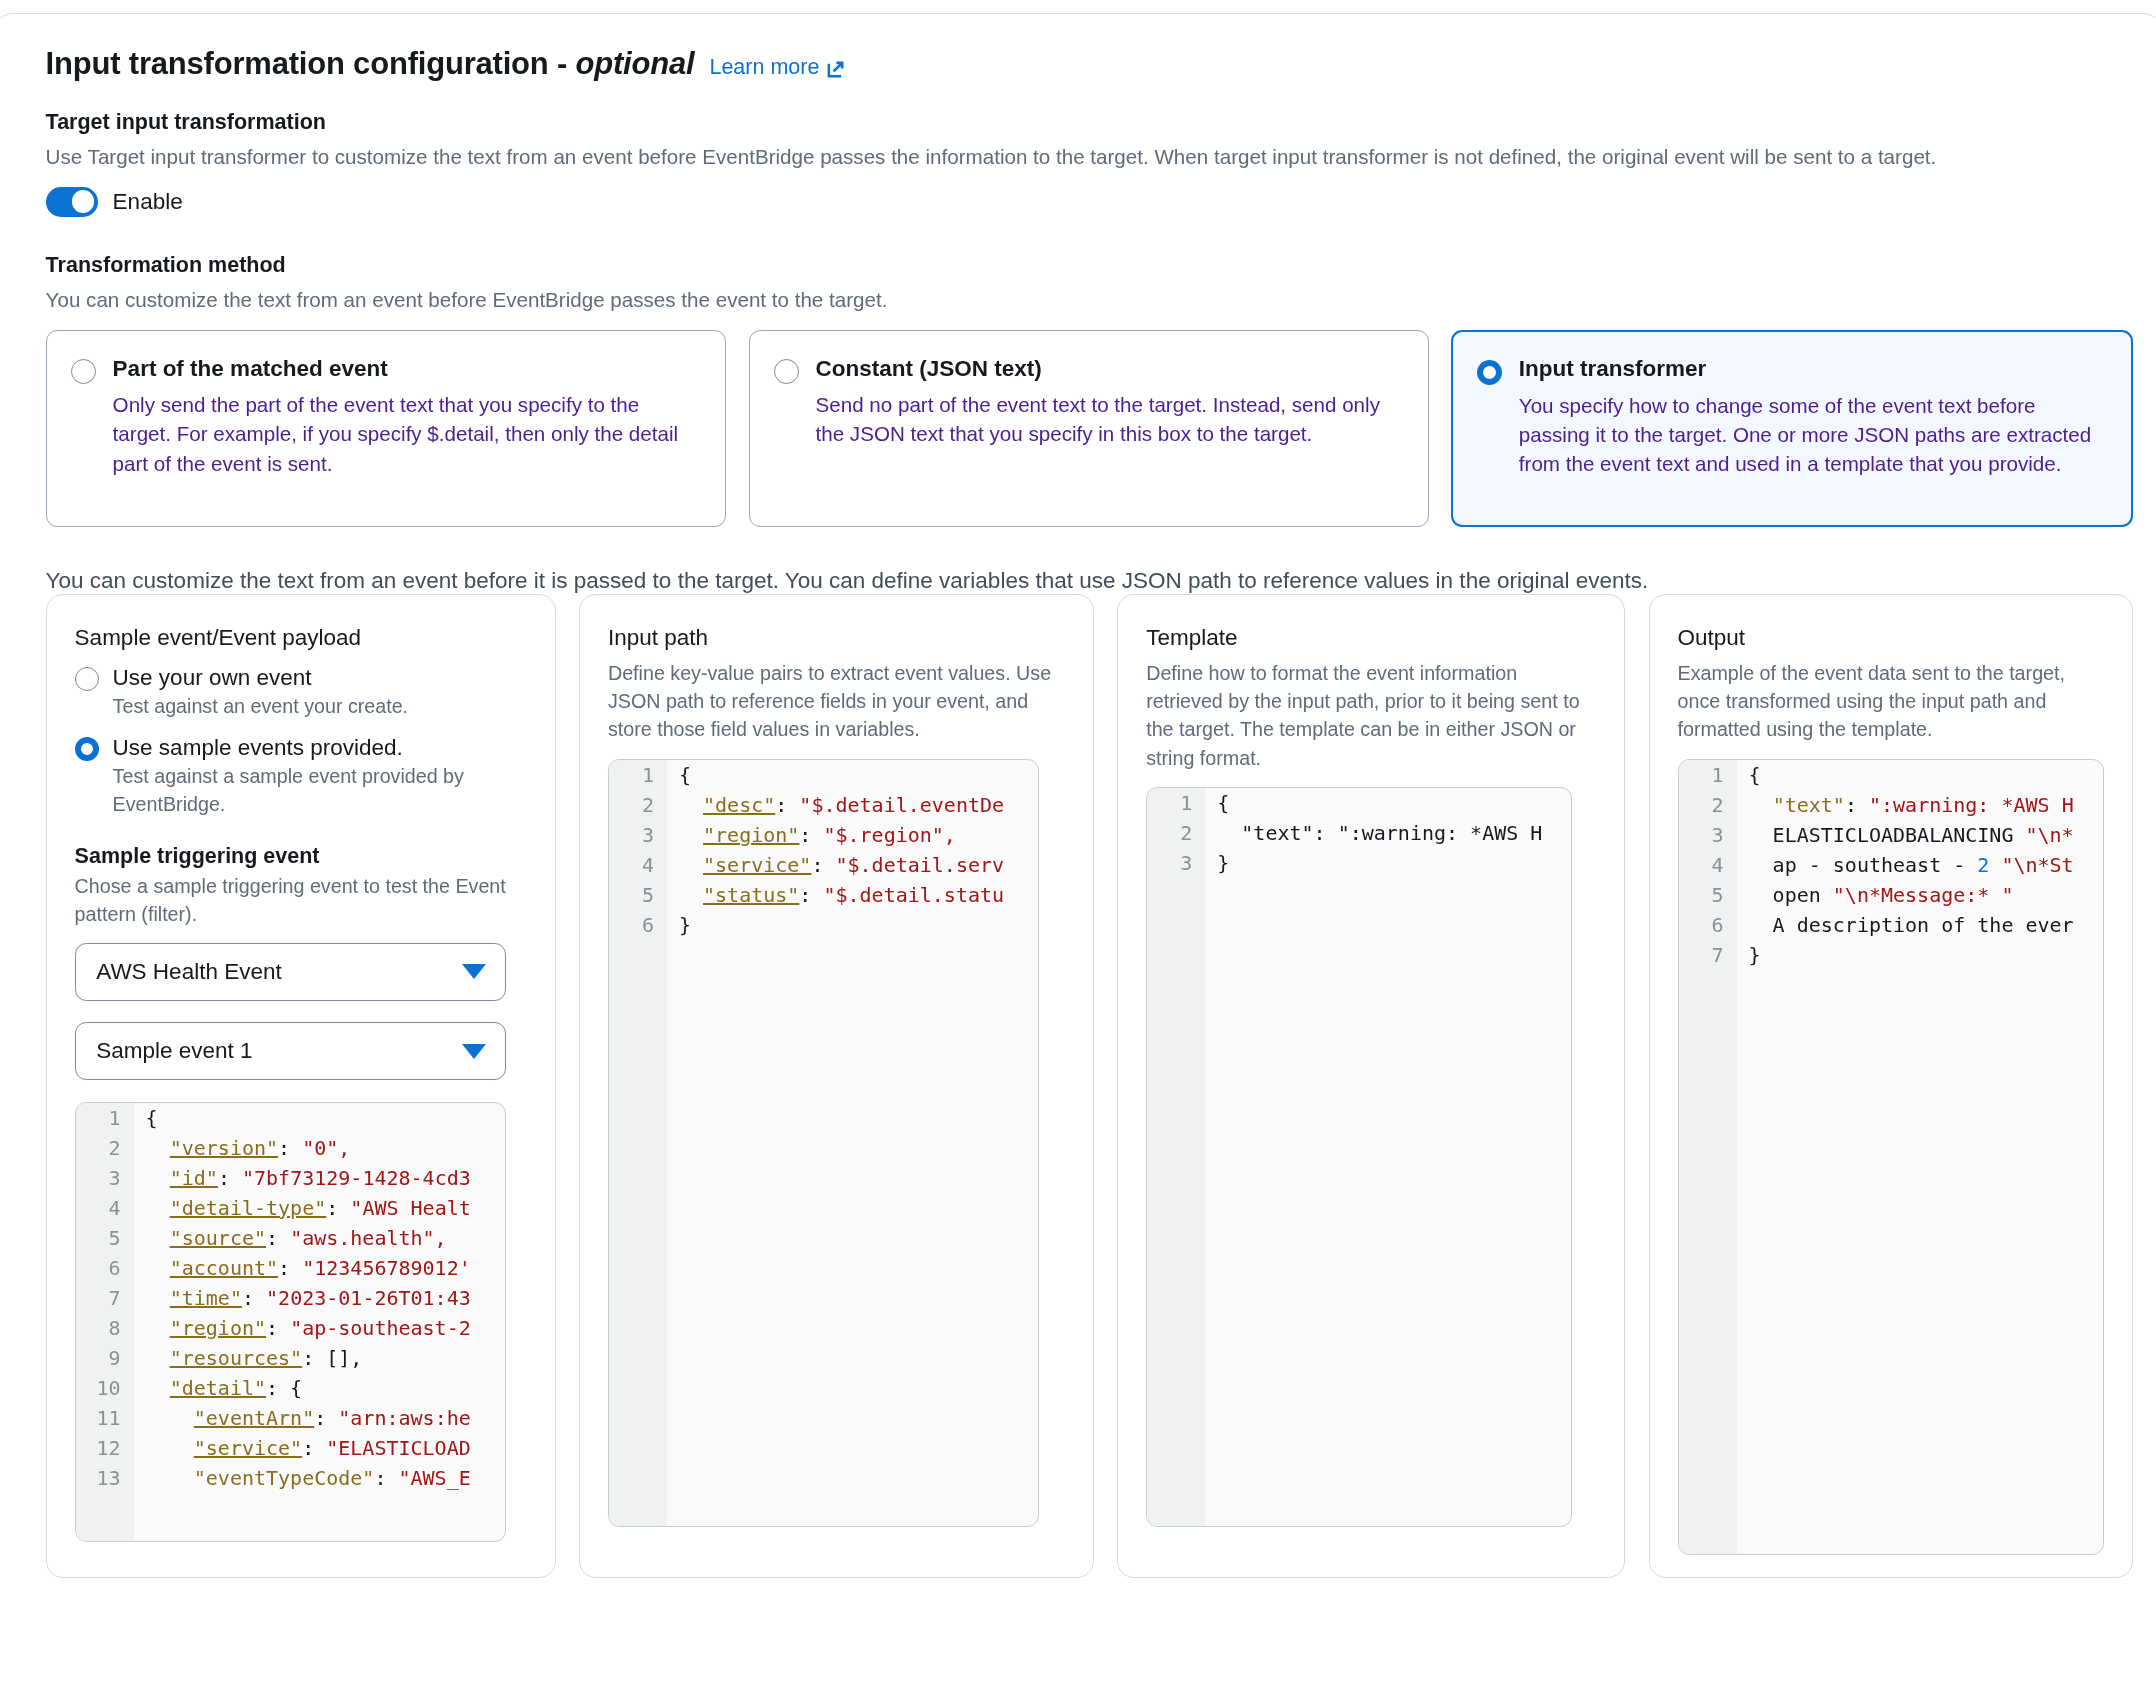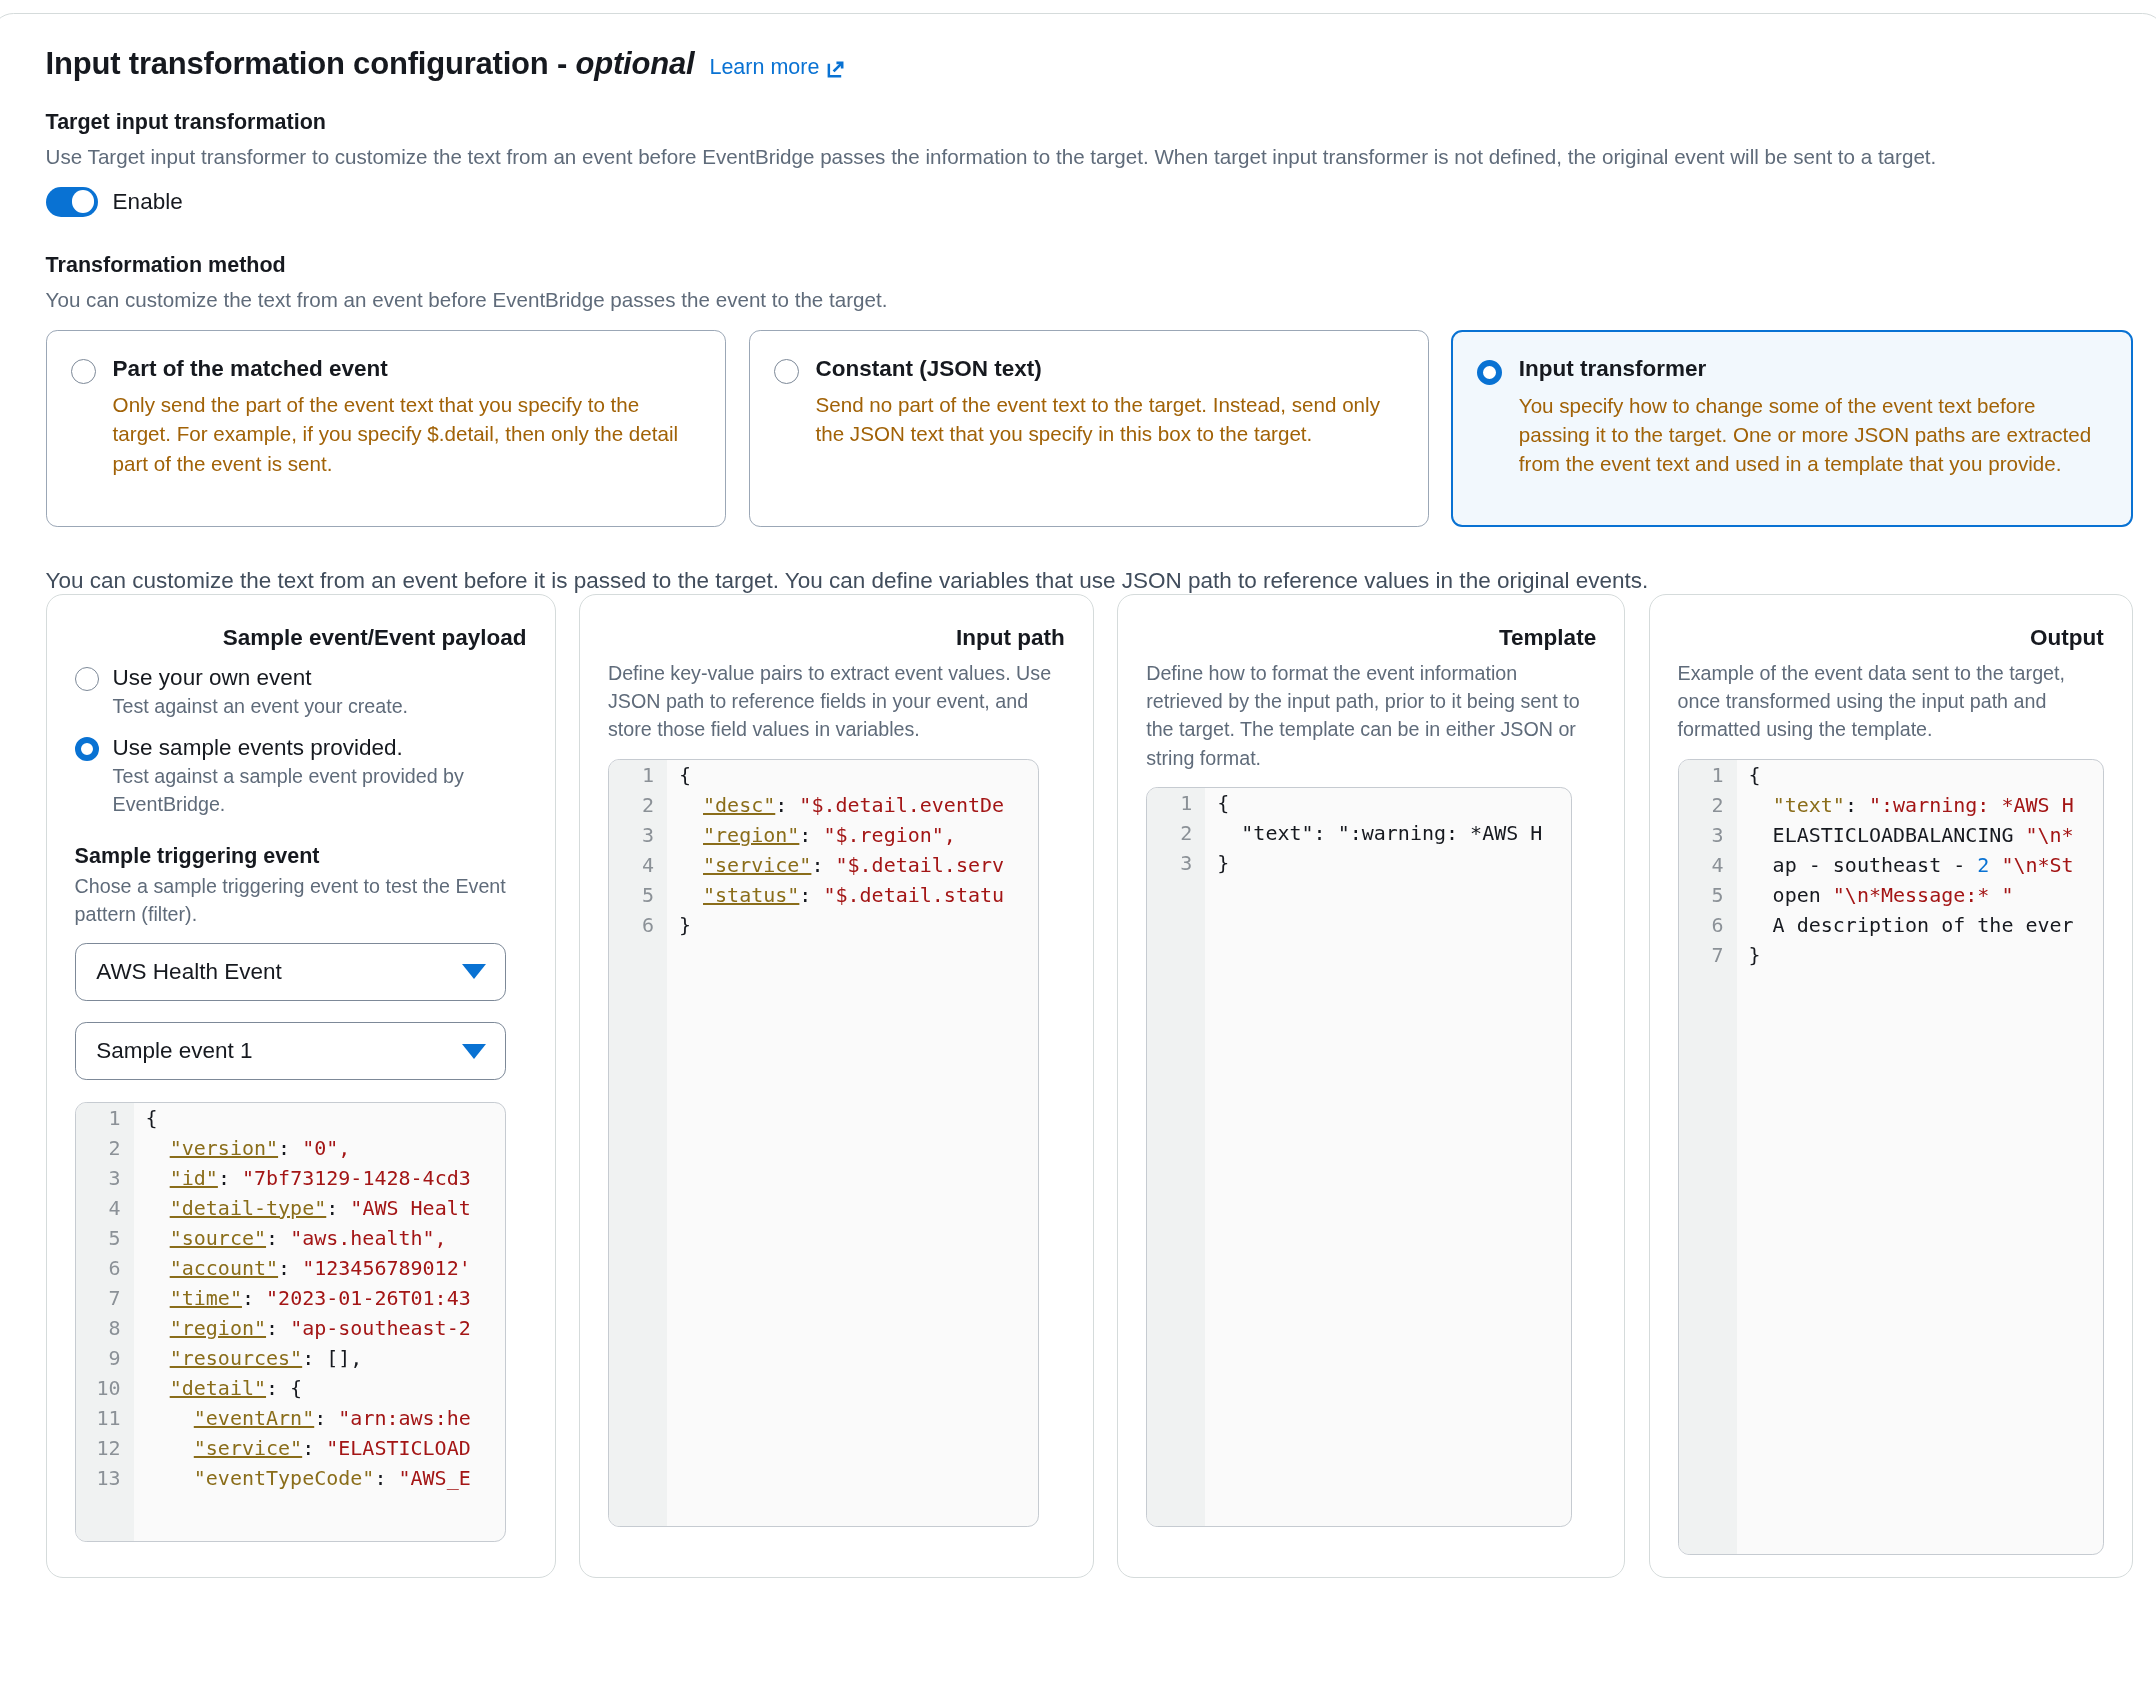--- a/index.html
+++ b/index.html
@@ -164,21 +164,21 @@
   .radio-title {
     font-size: 22.5px;
     font-weight: 700;
     color: #16191f;
     margin-bottom: 7.5px;
     line-height: 1.25;
   }
   .radio-desc {
     font-size: 20.6px;
     line-height: 1.42;
-    color: #a16207;
+    color: #4c1d95;
   }
 
   
   .transform-heading {
     font-size: 32px;
     font-weight: 700;
     color: #16191f;
     margin-bottom: 9.4px;
   }
   .transform-desc {
@@ -201,24 +201,23 @@
     height: 984px;
     overflow: hidden;
   }
   .panel.p1 { width: 513px; }
   .panel.p2 { width: 518px; }
   .panel.p3 { width: 511px; }
   .panel.p4 { width: 487px; }
 
   .panel-title {
     font-size: 22.5px;
-    font-weight: 700;
+    font-weight: 400;
     color: #16191f;
     margin-bottom: 8.4px;
-    text-align: right;
   }
   .panel-desc {
     font-size: 19.7px;
     line-height: 1.43;
     color: #5f6b7a;
     margin-bottom: 15px;
   }
 
   
   .opt-row {

